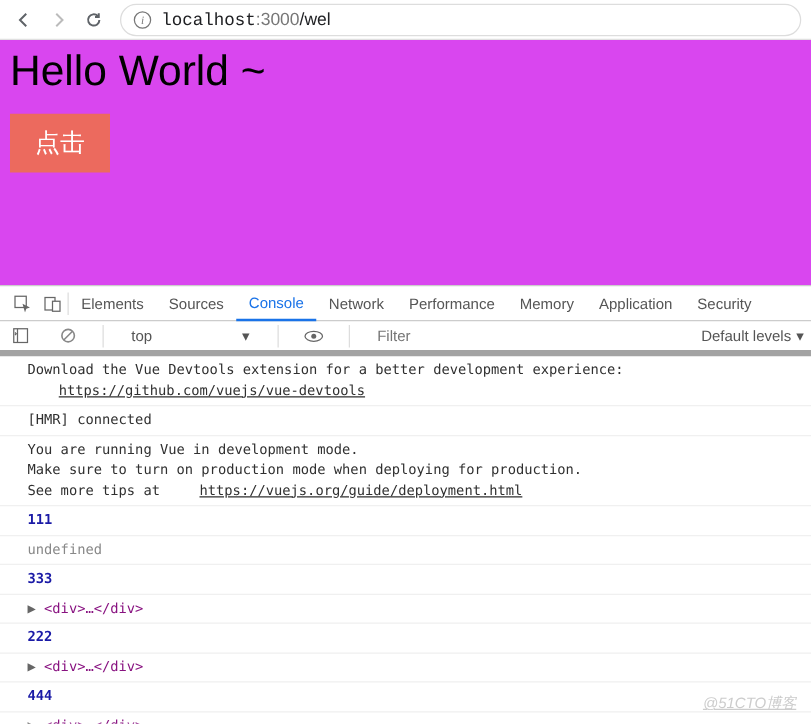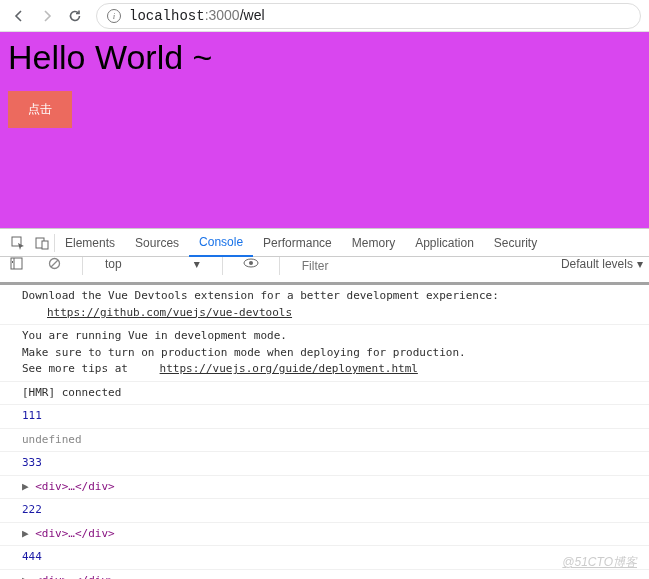--- a/index.html
+++ b/index.html
@@ -8,36 +8,36 @@
 .nav-btn { width: 22px; height: 22px; display: flex; align-items: center; justify-content: center; color: #5f6368; cursor: pointer; }
 .nav-btn.disabled { color: #bbb; }
 .omnibox { flex: 1; display: flex; align-items: center; height: 26px; border: 1px solid #ddd; border-radius: 13px; padding: 0 10px; gap: 8px; margin-left: 4px; }
 .info-icon { width: 14px; height: 14px; border: 1px solid #777; border-radius: 50%; display: flex; align-items: center; justify-content: center; font-size: 9px; color: #777; font-family: Georgia, serif; font-style: italic; }
 .url-text { font-size: 14px; color: #202124; }
 .url-host { color: #202124; font-family: Liberation Mono, monospace; }
 .url-port { color: #777; }
 .url-path { color: #202124; }
 .page { background: #d946ef; padding: 6px 8px 20px 8px; height: 196px; }
 .page h1 { font-size: 34px; font-weight: 400; color: #000; margin-bottom: 14px; }
-.click-btn { background: #ec6a5e; color: #fff; border: none; padding: 10px 20px; font-size: 12px; cursor: pointer; }
+.click-btn { background: #ec6a5e; color: #fff; border: none; padding: 10px 20px; font-size: 20px; cursor: pointer; }
 .devtools { border-top: 1px solid #ccc; background: #fff; }
 .dt-tabs { display: flex; align-items: center; height: 28px; border-bottom: 1px solid #ccc; padding: 0 6px; font-size: 12px; color: #555; }
 .dt-tab-icon { width: 24px; display: flex; justify-content: center; color: #666; }
 .dt-tab { padding: 0 10px; height: 28px; display: flex; align-items: center; cursor: pointer; }
 .dt-tab.active { color: #1a73e8; border-bottom: 2px solid #1a73e8; }
-.dt-subbar { display: flex; align-items: flex-start; height: 28px; border-bottom: 3px solid #a3a3a3; padding: 0 6px; gap: 18px; font-size: 12px; color: #555; }
+.dt-subbar { display: flex; align-items: center; height: 28px; border-bottom: 5px solid #a3a3a3; padding: 0 6px; gap: 18px; font-size: 12px; color: #555; }
 .dt-icon { width: 20px; display: flex; justify-content: center; align-items: center; color: #666; }
 .dt-sep { width: 1px; height: 18px; background: #ddd; }
 .context-sel { display: flex; align-items: center; gap: 72px; color: #555; padding: 0 4px; }
 .filter-input { flex: 1; border: none; outline: none; font-size: 12px; color: #999; padding: 2px 4px; }
 .levels { display: flex; align-items: center; gap: 4px; color: #555; }
 .log-area { font-family: Consolas, Menlo, monospace; font-size: 11px; }
 .log-line { padding: 3px 22px; border-bottom: 1px solid #f0f0f0; line-height: 1.5; color: #303030; }
 .log-link { text-decoration: underline; color: #303030; margin-left: 25px; }
-.log-num { color: #1a1aa6; }
+.log-num { color: #1a1aa6; font-weight: bold; }
 .log-elem { color: #881280; margin-top: 35px; }
 .log-elem .tri { color: #666; }
 .log-undef { color: #888; }
 .watermark { position: absolute; right: 12px; bottom: 8px; color: #ccc; font-size: 12px; font-style: italic; text-decoration: underline; }
 svg { display: block; }
 </style>
 </head>
 <body>
 
 <div class="toolbar">
@@ -82,20 +82,21 @@
       <svg width="14" height="14" viewBox="0 0 14 14">
           <rect x="1" y="2" width="8" height="10" stroke="#666" fill="none"></rect>
           <rect x="7" y="5" width="6" height="8" stroke="#666" fill="#fff"></rect>
         </svg>
     </div>
     <div class="dt-sep"></div>
     <div id="tabs-container" style="display: flex;">
         <div class="dt-tab">Elements</div>
         <div class="dt-tab">Sources</div>
         <div class="dt-tab active">Console</div>
+        <div class="dt-tab">Network</div>
         <div class="dt-tab">Performance</div>
         <div class="dt-tab">Memory</div>
         <div class="dt-tab">Application</div>
         <div class="dt-tab">Security</div>
       </div>
   </div>
 
   <div class="dt-subbar">
     <div class="dt-icon">
       <svg width="13" height="13" viewBox="0 0 13 13">
@@ -125,22 +126,22 @@
     <div class="dt-sep"></div>
     <input class="filter-input" placeholder="Filter" style="">
     <div class="levels">
       <span>Default levels</span>
       <span>▾</span>
     </div>
   </div>
 
   <div class="log-area" id="log-area">
       <div class="log-line">Download the Vue Devtools extension for a better development experience:<br><span class="log-link">https://github.com/vuejs/vue-devtools</span></div>
+      <div class="log-line">[HMR] connected</div>
       <div class="log-line">You are running Vue in development mode.<br>Make sure to turn on production mode when deploying for production.<br>See more tips at <span class="log-link">https://vuejs.org/guide/deployment.html</span></div>
-      <div class="log-line">[HMR] connected</div>
       <div class="log-line"><span class="log-num">111</span></div>
       <div class="log-line"><span class="log-undef">undefined</span></div>
       <div class="log-line"><span class="log-num">333</span></div>
       <div class="log-line"><span class="log-elem"><span class="tri">▶ </span>&lt;div&gt;…&lt;/div&gt;</span></div>
       <div class="log-line"><span class="log-num">222</span></div>
       <div class="log-line"><span class="log-elem"><span class="tri">▶ </span>&lt;div&gt;…&lt;/div&gt;</span></div>
       <div class="log-line"><span class="log-num">444</span></div>
       <div class="log-line"><span class="log-elem"><span class="tri">▶ </span>&lt;div&gt;…&lt;/div&gt;</span></div>
     </div>
 

